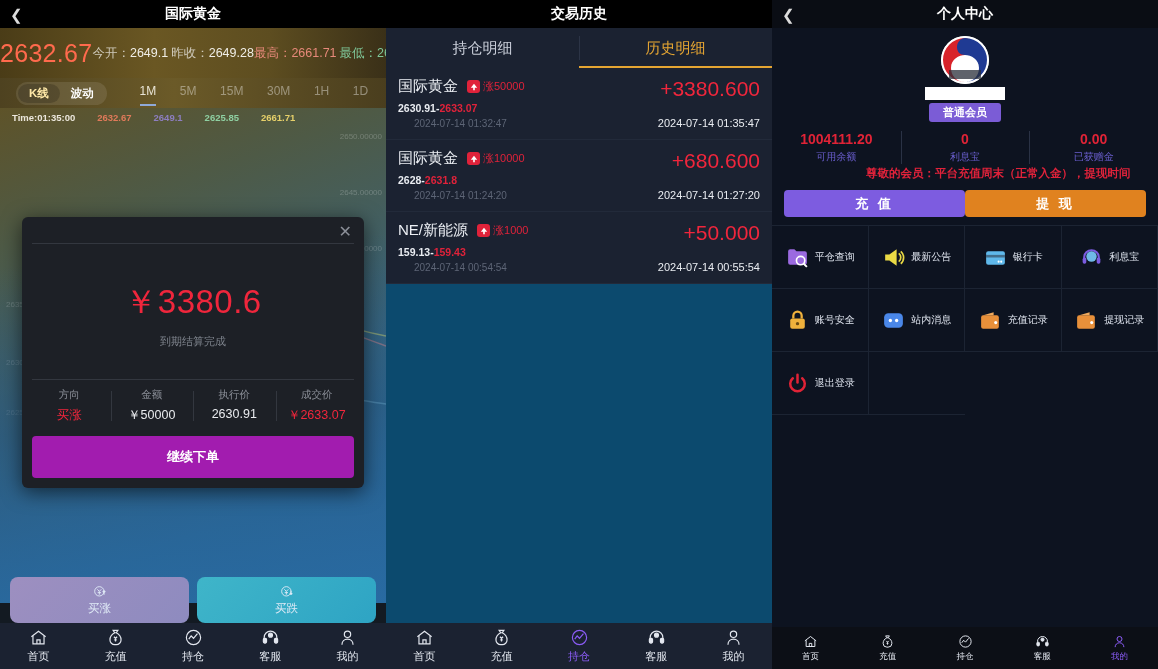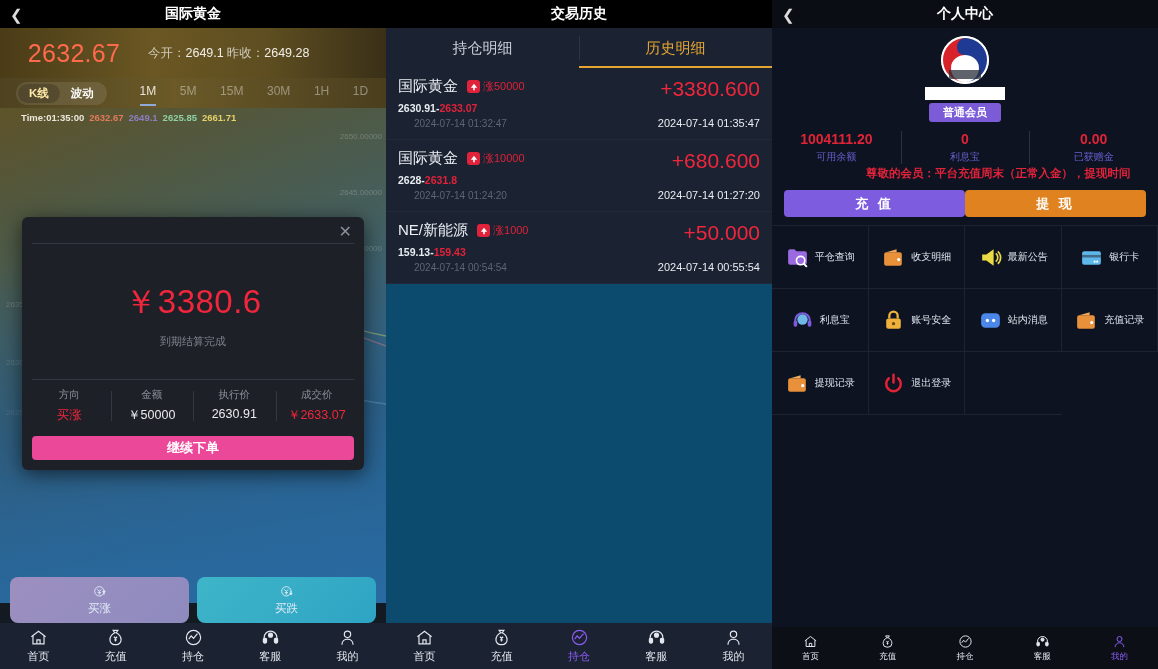--- a/index.html
+++ b/index.html
@@ -53,22 +53,22 @@
   .ktabs .per { flex: 1; display: flex; justify-content: space-around; padding: 0 6px; }
   .ktabs .per span { font-size: 12px; color: rgba(255,255,255,0.40); position: relative; padding-bottom: 4px; }
   .ktabs .per span.on { color: #e9e4d5; }
   .ktabs .per span.on::after {
     content: ""; position: absolute; left: 0; right: 0; bottom: -4px; height: 2px; background: #8fa9d8;
   }
 
   .chartwrap { position: relative; height: 495px; overflow: hidden;
     background: linear-gradient(160deg,#5e5329 0%, #4e5a46 22%, #3d6270 50%, #2f6e9c 78%, #2b72ad 100%); }
   .chartwrap .timeline {
-    position: absolute; top: 4px; left: 21px; font-size: 9.5px; font-weight: bold;
-    display: flex; gap: 5px; z-index: 4; white-space: nowrap;
+    position: absolute; top: 4px; left: 12px; font-size: 9.5px; font-weight: bold;
+    display: flex; gap: 22px; z-index: 4; white-space: nowrap;
   }
   .timeline .t0 { color: #ece7dc; }
   .timeline .t1 { color: #e07a5a; }
   .timeline .t2 { color: #8d7ec0; }
   .timeline .t3 { color: #8fd0a2; }
   .timeline .t4 { color: #e6d06a; }
   .axis { position: absolute; right: 4px; font-size: 8px; color: rgba(255,255,255,0.22); z-index: 3; }
 
   .chartsvg { position: absolute; inset: 0; width: 386px; height: 495px; z-index: 2; opacity: .62; }
   .veil { position: absolute; inset: 0; z-index: 3;
@@ -87,21 +87,21 @@
   .modal .sub { color: #7f848d; font-size: 11px; margin-top: 9px; }
   .modal .cells { display: flex; padding: 8px 6px 12px; }
   .modal .cell { flex: 1; text-align: center; position: relative; }
   .modal .cell + .cell::before {
     content: ""; position: absolute; left: 0; top: 3px; bottom: 3px; width: 1px; background: #33373f;
   }
   .modal .cell .k { font-size: 10.5px; color: #8b8f98; }
   .modal .cell .v { font-size: 12.5px; color: #e9ebee; margin-top: 5px; }
   .modal .cell .v.red { color: #f0263c; }
   .modal .cta {
-    margin: 0 10px 10px; height: 24px; background: #ec4899; color: #fff;
+    margin: 0 10px 10px; height: 42px; background: #a21caf; color: #fff;
     display: flex; align-items: center; justify-content: center; border-radius: 4px;
     font-size: 13px; font-weight: bold;
   }
 
   
   .bsrow { position: absolute; left: 0; right: 0; bottom: 46px; display: flex; gap: 8px; padding: 0 10px; z-index: 6; }
   .bs { flex: 1; height: 46px; border-radius: 8px; display: flex; flex-direction: column;
         align-items: center; justify-content: center; gap: 1px; color: #dfeaf6; }
   .bs.up { background: linear-gradient(135deg,#9d8fc0,#8e8bbf); }
   .bs.down { background: linear-gradient(135deg,#3fb5c9,#2ea4c4); }
@@ -181,20 +181,24 @@
       <span class="back">❮</span>
       <span>国际黄金</span>
     </div>
 
     <div class="quote">
       <div class="price">2632.67</div>
       <div class="cols">
         <div class="col">
           <div class="ln"><span class="lbl-gray">今开：</span><span class="val-white">2649.1</span></div>
           <div class="ln"><span class="lbl-gray">昨收：</span><span class="val-white">2649.28</span></div>
+        </div>
+        <div class="col">
+          <div class="ln"><span class="lbl-hi">最高：</span><span class="val-hi">2661.71</span></div>
+          <div class="ln"><span class="lbl-lo">最低：</span><span class="val-lo">2625.85</span></div>
         </div>
       </div>
     </div>
 
     <div class="ktabs">
       <div class="pill">
         <span class="it on">K线</span>
         <span class="it">波动</span>
       </div>
       <div class="per">
@@ -538,28 +542,20 @@
       <div class="gcell">
         <svg viewBox="0 0 24 24">
             <path d="M3 6a2 2 0 012-2h4l2 2h8a2 2 0 012 2v9a2 2 0 01-2 2H5a2 2 0 01-2-2z" fill="#9b6ae0"></path>
             <circle cx="15" cy="15" r="4" fill="none" stroke="#fff" stroke-width="1.6"></circle>
             <line x1="18" y1="18" x2="21" y2="21" stroke="#fff" stroke-width="1.8"></line>
           </svg>
         <span class="gl">平仓查询</span>
       </div>
       <div class="gcell">
         <svg viewBox="0 0 24 24">
-            <path d="M3 9a2 2 0 012-2h13a2 2 0 012 2v9a2 2 0 01-2 2H5a2 2 0 01-2-2z" fill="#e8903a"></path>
-            <path d="M5 7l10-3v3" fill="#f0a95c"></path>
-            <circle cx="17" cy="14" r="1.5" fill="#fff"></circle>
-          </svg>
-        <span class="gl">收支明细</span>
-      </div>
-      <div class="gcell">
-        <svg viewBox="0 0 24 24">
             <path d="M4 9h4l7-5v16l-7-5H4z" fill="#eada45"></path>
             <path d="M17 8a5 5 0 010 8M19 6a8 8 0 010 12" fill="none" stroke="#eada45" stroke-width="1.6"></path>
           </svg>
         <span class="gl">最新公告</span>
       </div>
       <div class="gcell">
         <svg viewBox="0 0 24 24">
             <rect x="3" y="6" width="18" height="13" rx="2" fill="#5fb8ea"></rect>
             <rect x="3" y="9.5" width="18" height="2.5" fill="#2a2f3a" opacity=".55"></rect>
             <circle cx="15" cy="16" r="1" fill="#fff"></circle>

